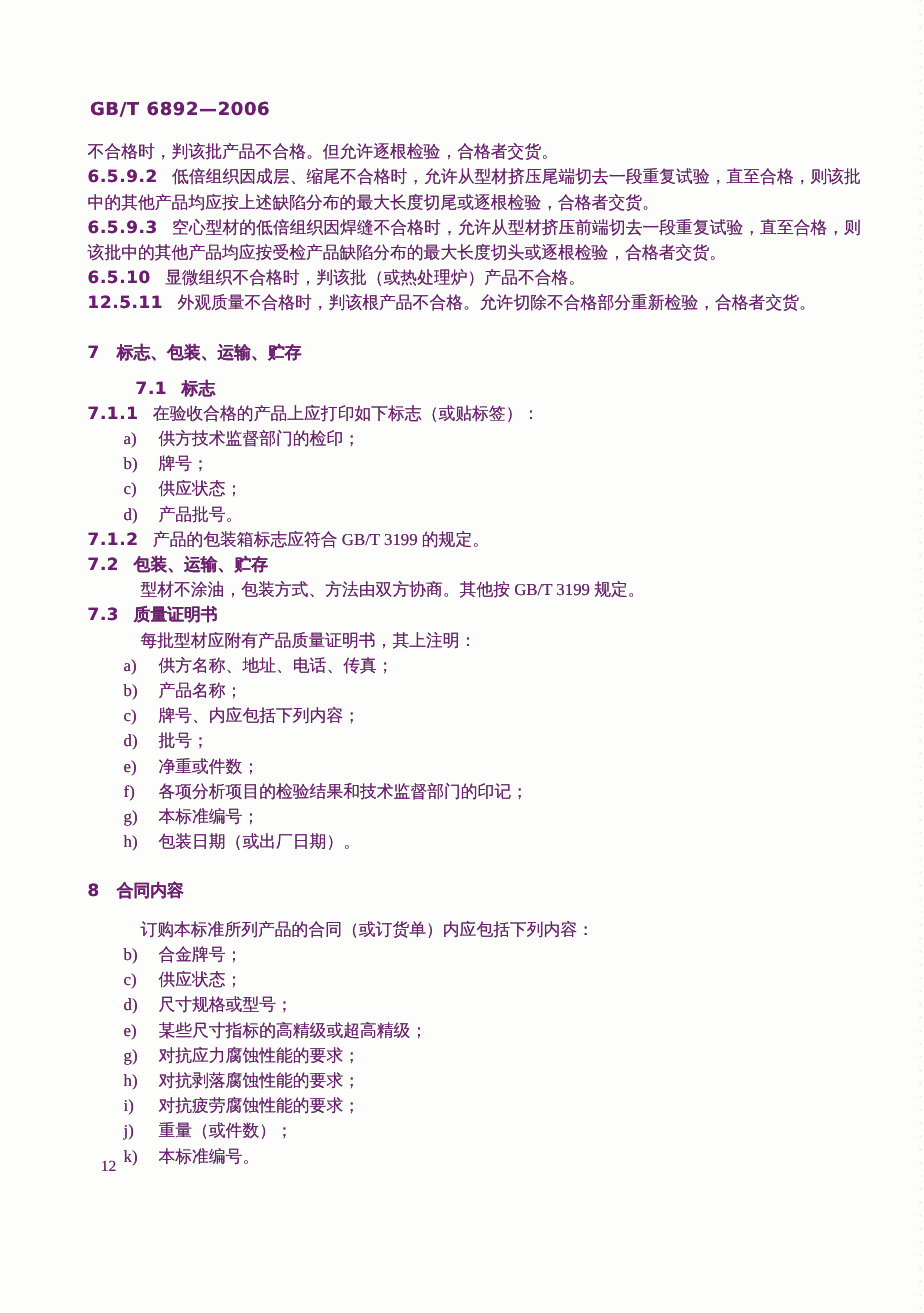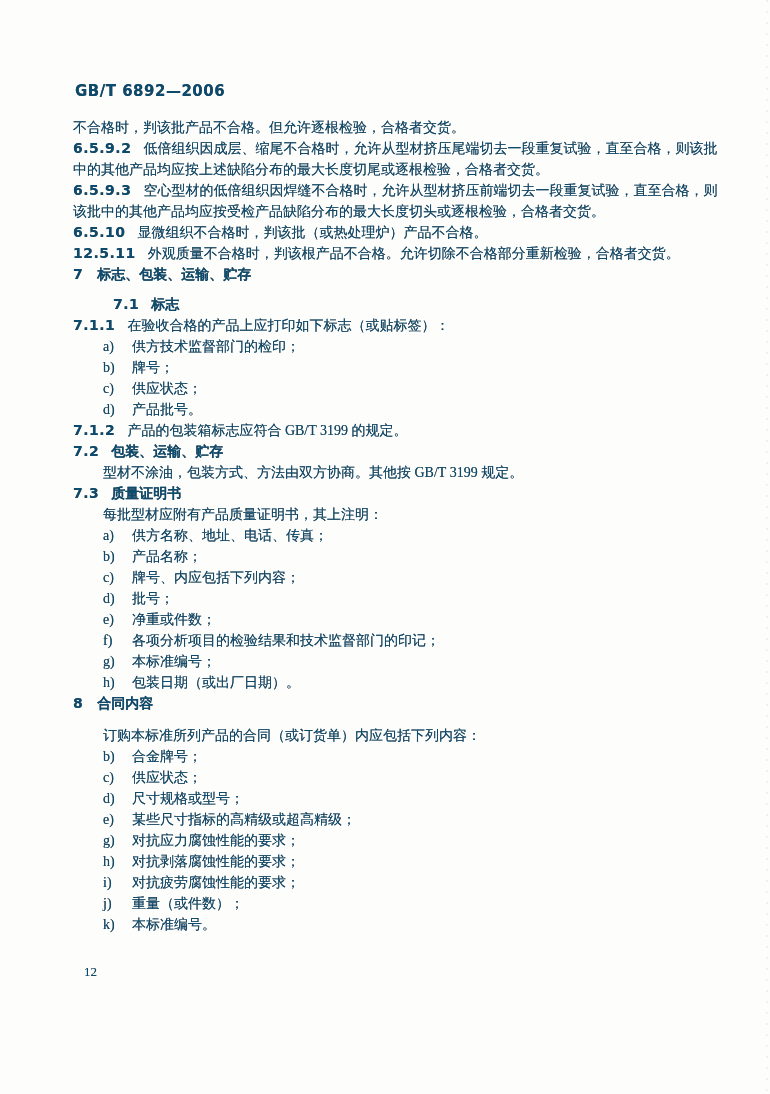--- a/index.html
+++ b/index.html
@@ -7,21 +7,21 @@
     padding: 0;
     background: #ffffff;
   }
   .page {
     position: relative;
     width: 770px;
     height: 1094px;
     background: #fdfdfc;
     overflow: hidden;
     font-family: "Liberation Serif", "DejaVu Serif", serif;
-    color: #0c4a6e;
+    color: #701a75;
   }
   
   .page::after {
     content: "";
     position: absolute;
     right: 2px; top: 0; bottom: 0;
     width: 2px;
     background: repeating-linear-gradient(
       to bottom,
       rgba(0,0,0,0.05) 0 2px,
@@ -54,25 +54,25 @@
   .prefix {
     font-family: "DejaVu Sans", "Liberation Sans", sans-serif;
     font-weight: bold;
     letter-spacing: 0.5px;
     margin-right: 12px;
   }
   
   .t-clause .text { font-weight: normal; }
   
   .t-section, .t-subsection { font-weight: bold; }
-  .t-section { margin-top: 0; }
+  .t-section { margin-top: 20px; }
   .t-section .prefix { margin-right: 14px; }
   .t-subsection.spaced { margin-top: 9px; margin-left: 40px; }
   
-  .t-indent-para { margin-left: 30px; }
+  .t-indent-para { margin-left: 44px; }
   .t-indent-para.spaced { margin-top: 11px; }
   
   .t-item { margin-left: 30px; }
   .t-item .prefix {
     font-family: "Liberation Serif", "DejaVu Serif", serif;
     font-weight: normal;
     letter-spacing: 0;
     display: inline-block;
     width: 29px;
     margin-right: 0;

